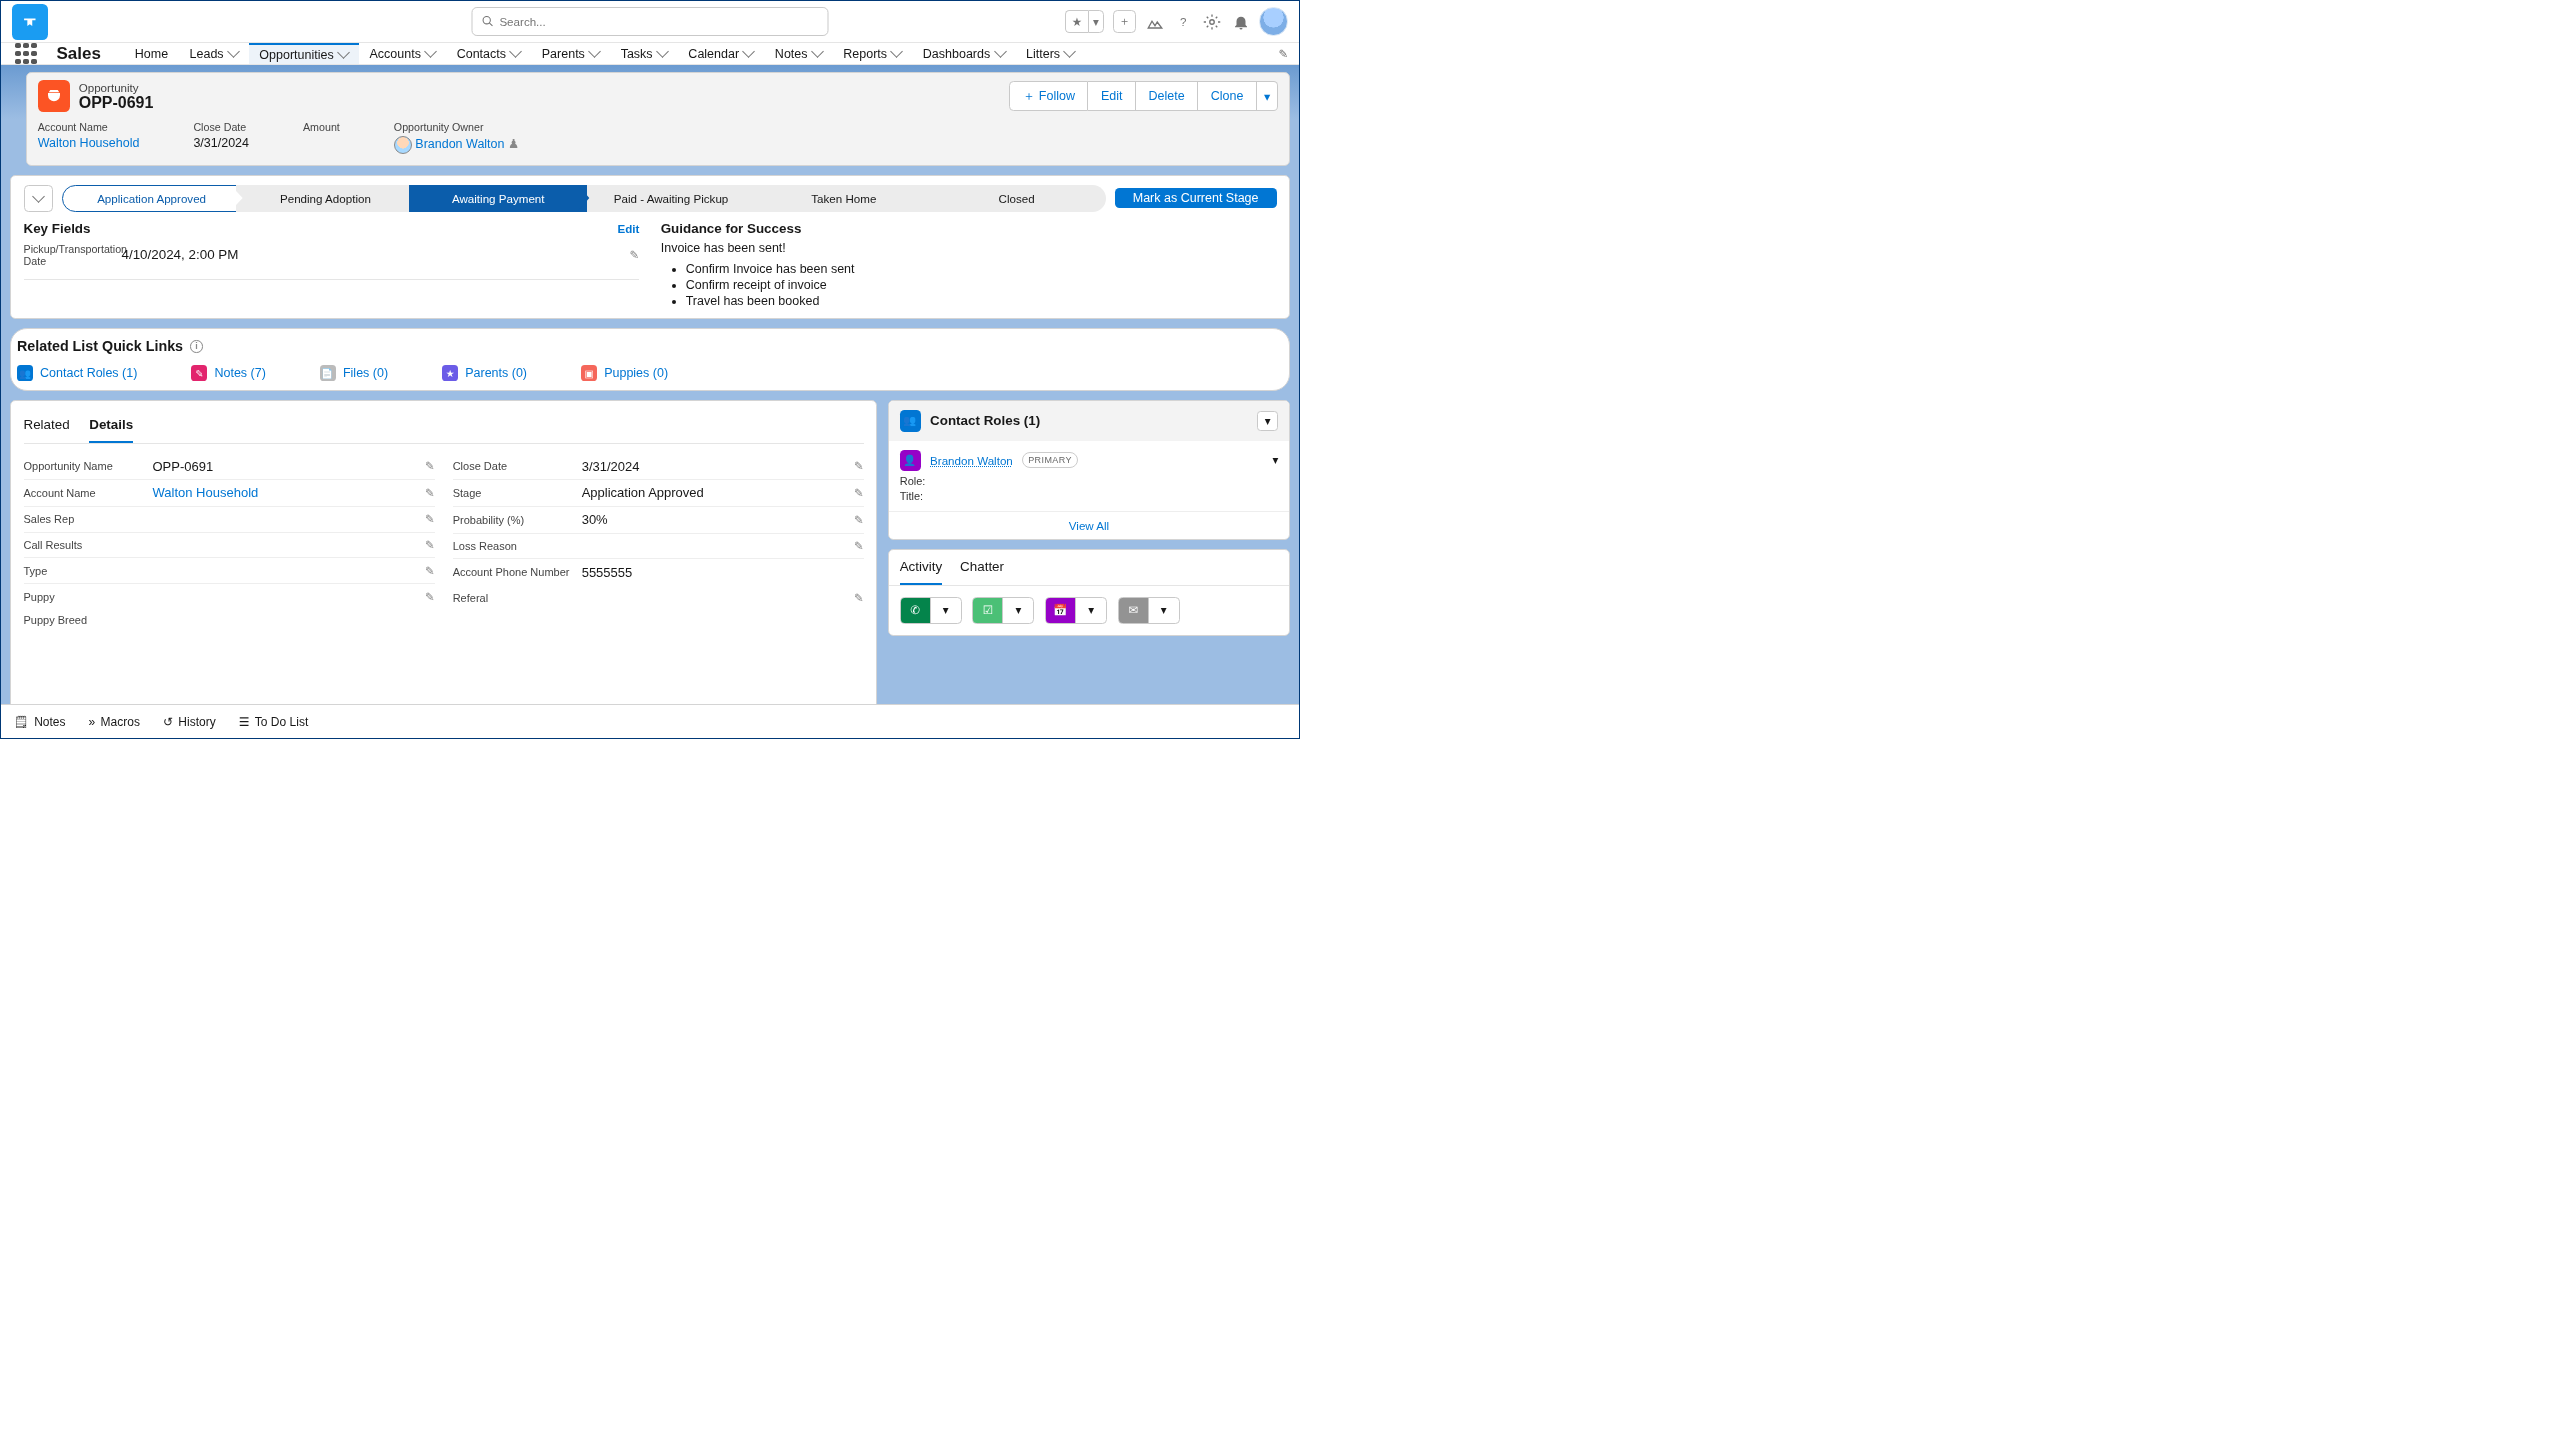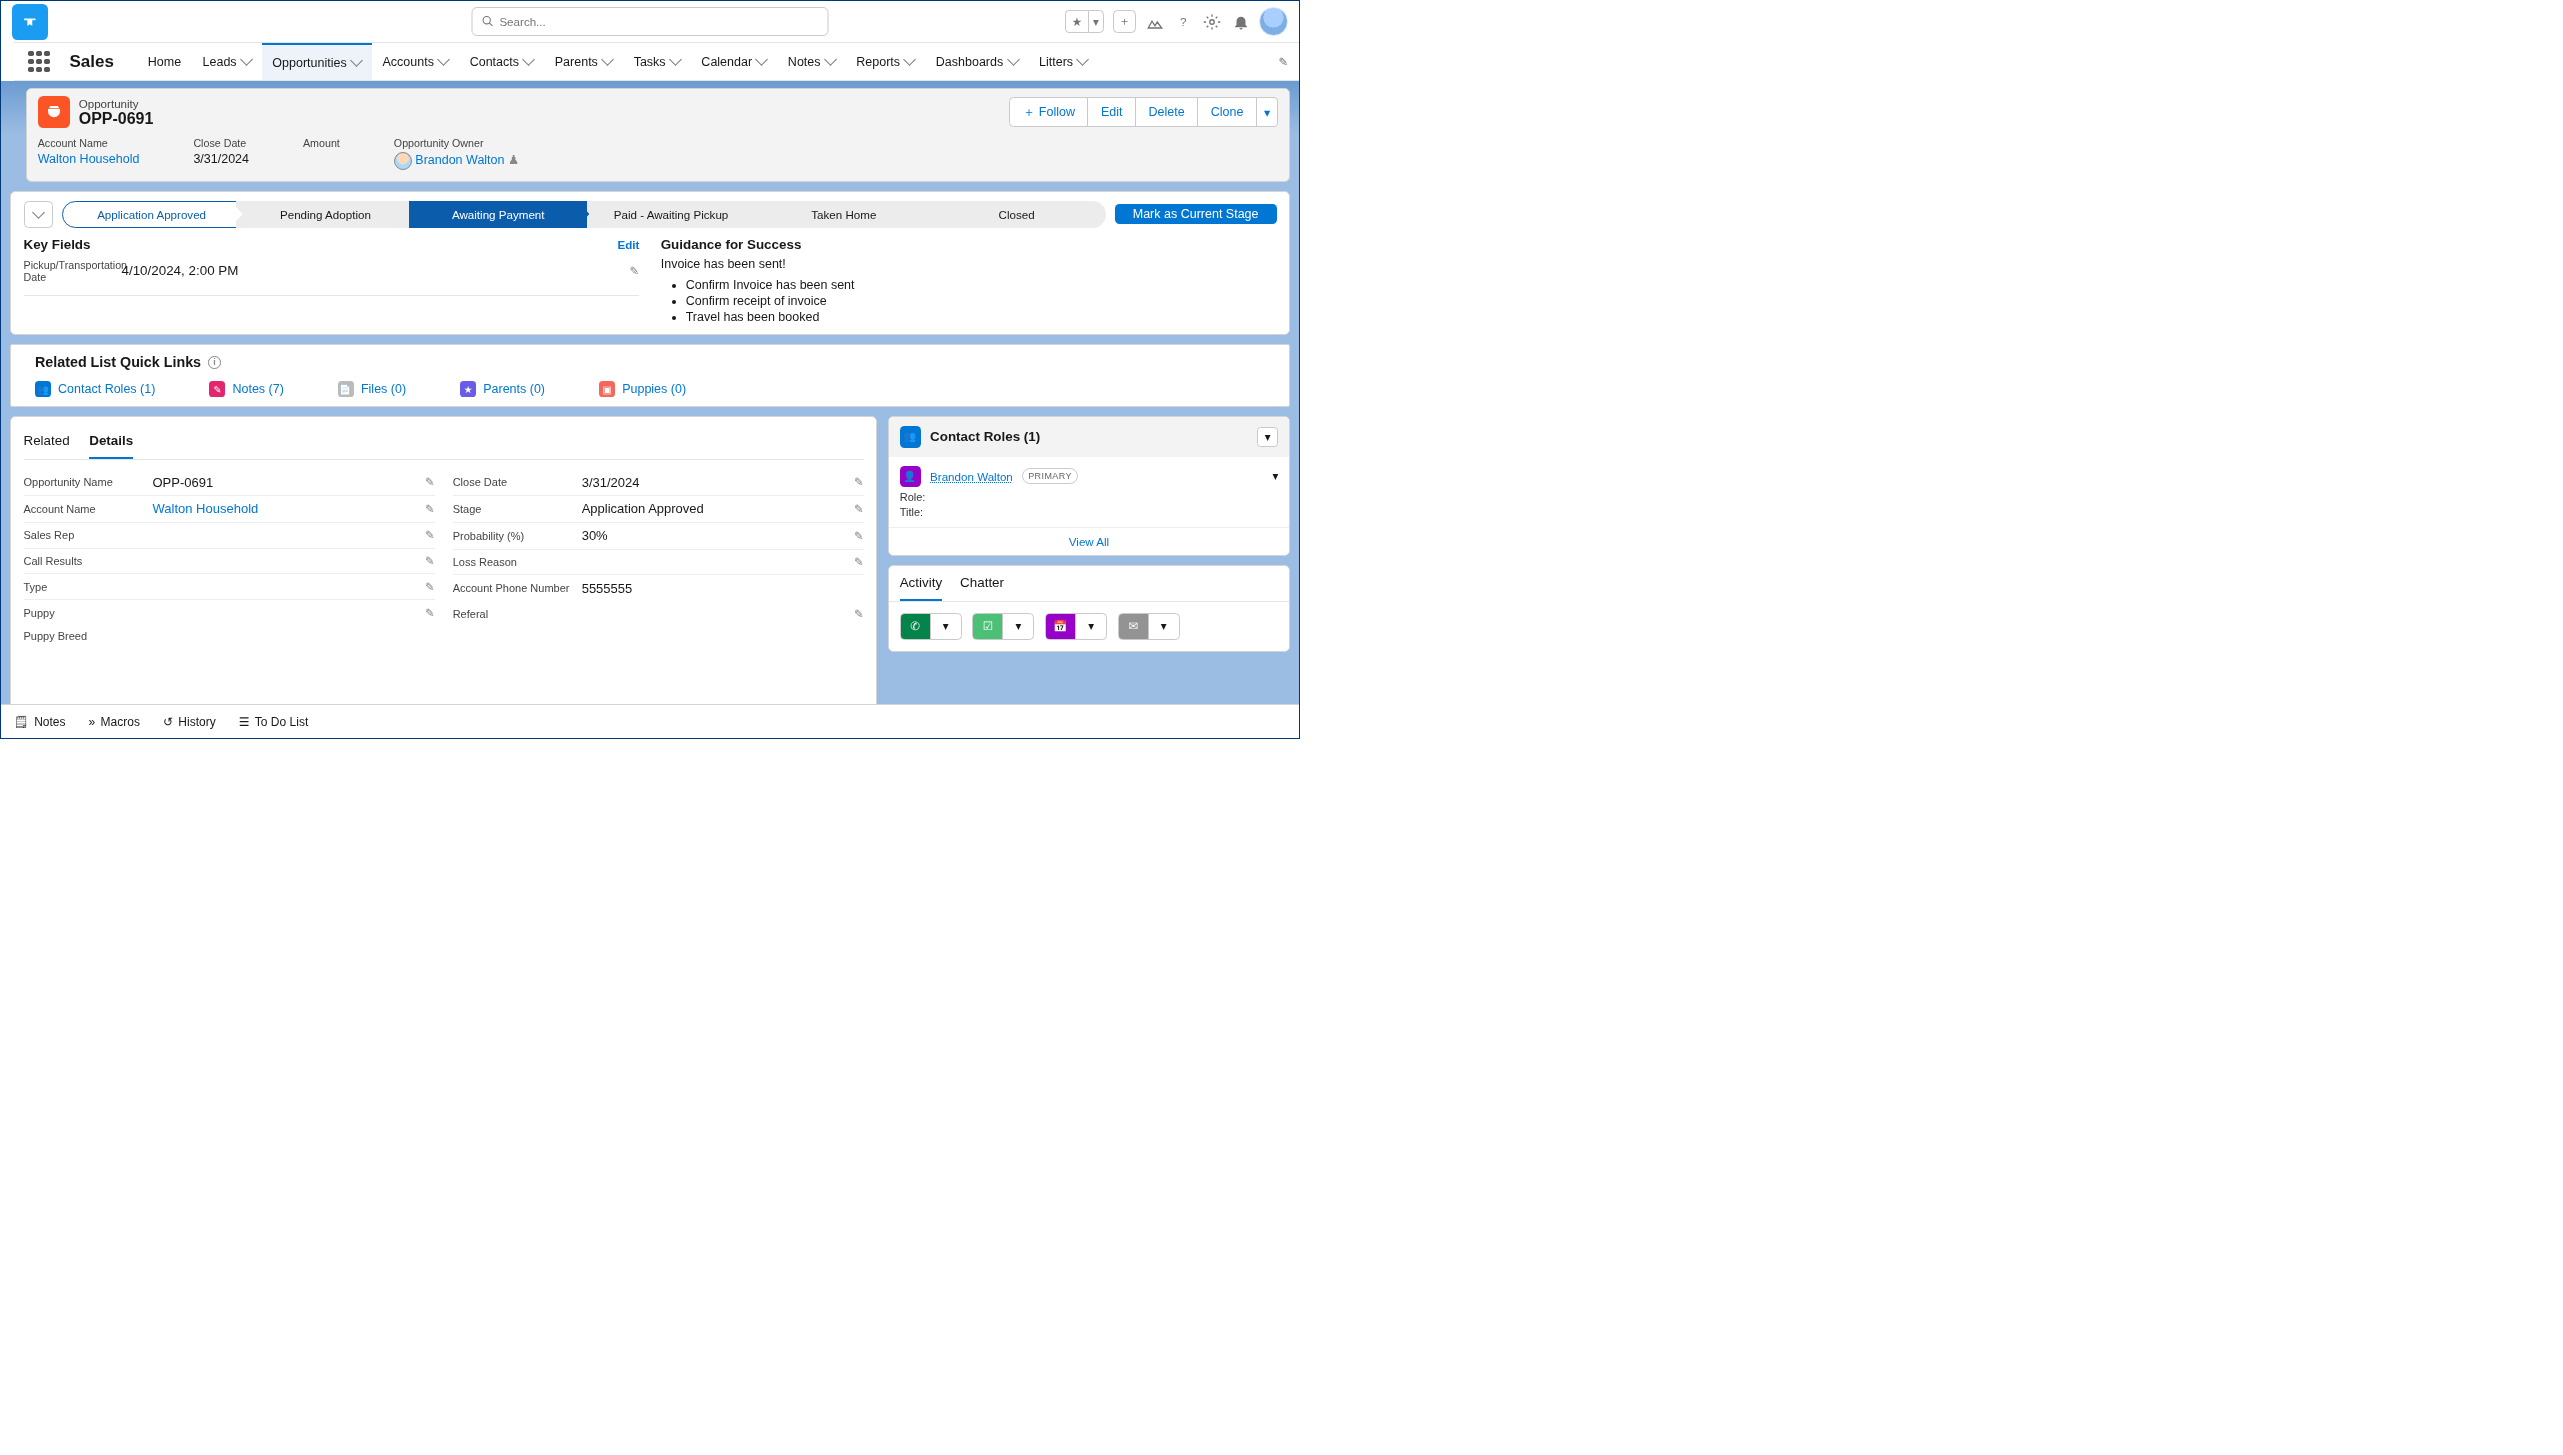--- a/index.html
+++ b/index.html
@@ -13,21 +13,21 @@
 .searchbar input { border: 0; flex: 1; outline: none; font-size: 11.6px; }
 .global-utils { margin-left: auto; display: flex; align-items: center; gap: 9px; color: #747474; }
 .util-btn { width: 23px; height: 23px; border: 0.9px solid #c9c9c9; border-radius: 4.5px; display: flex; align-items: center; justify-content: center; cursor: pointer; background:#fff; }
 .util-icon { width: 19.6px; height: 19.6px; display:flex; align-items:center; justify-content:center; cursor:pointer; }
 .util-split { display:flex; }
 .util-split .util-btn:first-child{border-right:0;border-radius:4.5px 0 0 4.5px}
 .util-split .util-btn:last-child{border-radius:0 4.5px 4.5px 0;width:16px}
 .avatar { width: 29px; height: 29px; border-radius: 50%; background: radial-gradient(circle at 50% 35%, #a8cfff 45%, #7daee6 46%); border:1.8px solid #d8e6f5; cursor:pointer; }
 
 
-.navbar { height: 39px; border-top: 0.9px solid #e5e5e5; border-bottom: 0.9px solid #e5e5e5; display: flex; align-items: center; padding: 0 10.7px 0 10.7px; gap: 10.7px; position:relative;margin-left:13px; }
+.navbar { height: 23px; border-top: 0.9px solid #e5e5e5; border-bottom: 0.9px solid #e5e5e5; display: flex; align-items: center; padding: 0 10.7px 0 10.7px; gap: 10.7px; position:relative; }
 .waffle { display: grid; grid-template-columns: repeat(3, 5.4px); grid-template-rows: repeat(3,5.4px); gap:2.7px; padding:3.6px; cursor:pointer; }
 .waffle span{width:5.4px;height:5.4px;border-radius:1.8px;background:#555}
 .app-name { font-size: 17px; font-weight: 700; margin: 0 12.5px 0 5.4px; }
 .nav-items { display: flex; height: 100%; }
 .nav-item { display: flex; align-items: center; padding: 0 10.7px; gap: 5.4px; cursor: pointer; font-size: 12.5px; position:relative;}
 .nav-item.active { border-top: 2.7px solid #0176d3; background: #edf3f9; margin-top:0; }
 .nav-item.active::after{content:"";position:absolute;top:0;left:0;right:0;height:0}
 .chev-down{width:9px;height:9px;border-right:1.8px solid #747474;border-bottom:1.8px solid #747474;transform:rotate(45deg);margin-top:-3.6px}
 .edit-nav{margin-left:auto;cursor:pointer;color:#747474}
 
@@ -72,21 +72,21 @@
 .kf-field{display:flex;align-items:center;margin-top:7.1px;padding-bottom:12.5px;border-bottom:0.9px solid #e5e5e5}
 .kf-field .kfl{width:98px;font-size:10.7px;color:#444}
 .kf-field .kfv{font-size:13.4px}
 .pencil{margin-left:auto;color:#888;cursor:pointer}
 .gf{flex:1}
 .gf ul{margin:7.1px 0 0 25px}
 .gf li{font-size:12.5px;margin:1.8px 0}
 .gf .lead{font-size:12.5px;margin-top:5.4px}
 
 
-.ql-card{background:#fff;border:0.9px solid #d4d4d4;border-radius:2px;padding:9px 24px}
+.ql-card{background:#fff;border:0.9px solid #d4d4d4;border-radius:17px;padding:9px 6px}
 .ql-head{display:flex;align-items:center;gap:7.1px;font-size:14.3px;font-weight:700}
 .info-icon{width:12.5px;height:12.5px;border:0.9px solid #888;border-radius:50%;font-size:9px;display:flex;align-items:center;justify-content:center;color:#888}
 .ql-list{display:flex;gap:54px;margin-top:10.7px;flex-wrap:wrap}
 .ql-item{display:flex;align-items:center;gap:7.1px;font-size:12.5px;cursor:pointer}
 .ql-item .qicon{width:16px;height:16px;border-radius:3.6px;display:flex;align-items:center;justify-content:center;color:#fff;font-size:9.8px}
 
 
 .cols{display:flex;gap:10.7px;flex:1;min-height:0}
 .leftcol{flex:1;background:#fff;border:0.9px solid #d4d4d4;border-radius:5.4px;padding:12.5px;min-height:0;overflow:hidden}
 .rightcol{width:402px;display:flex;flex-direction:column;gap:9px}

